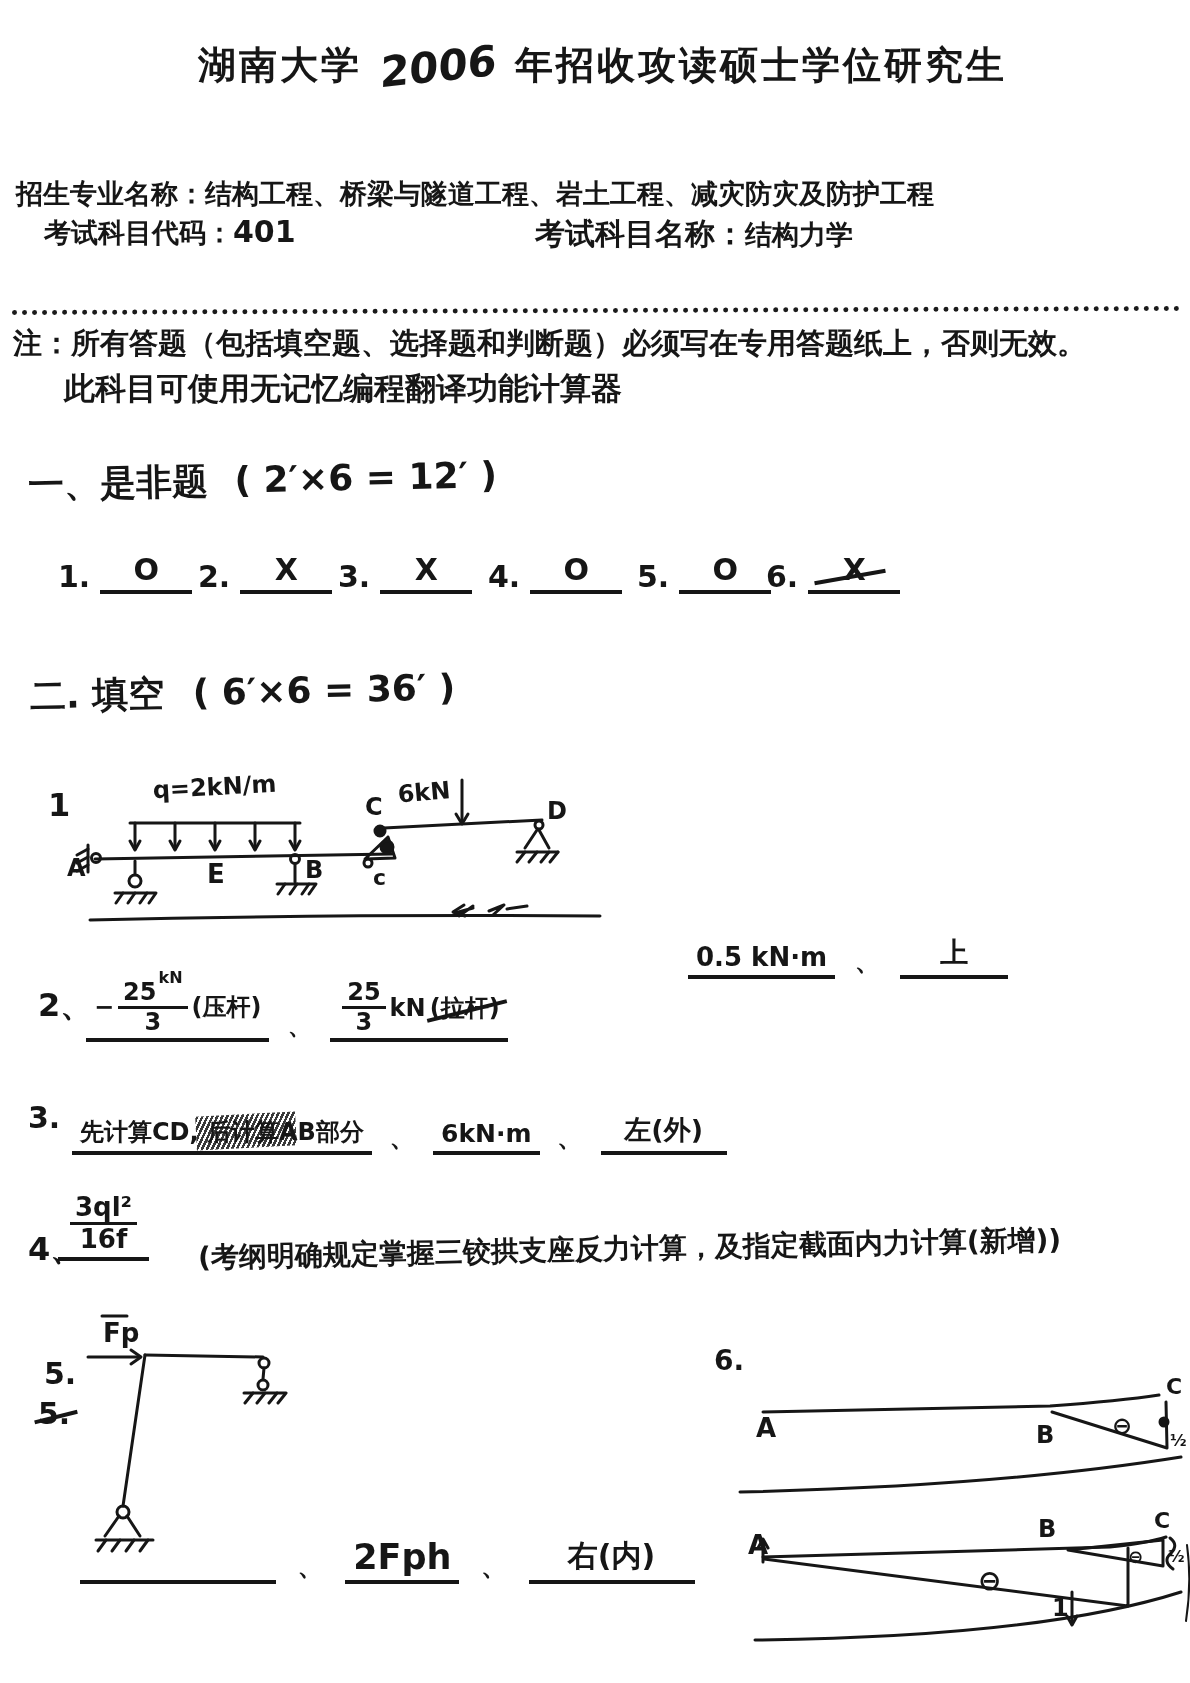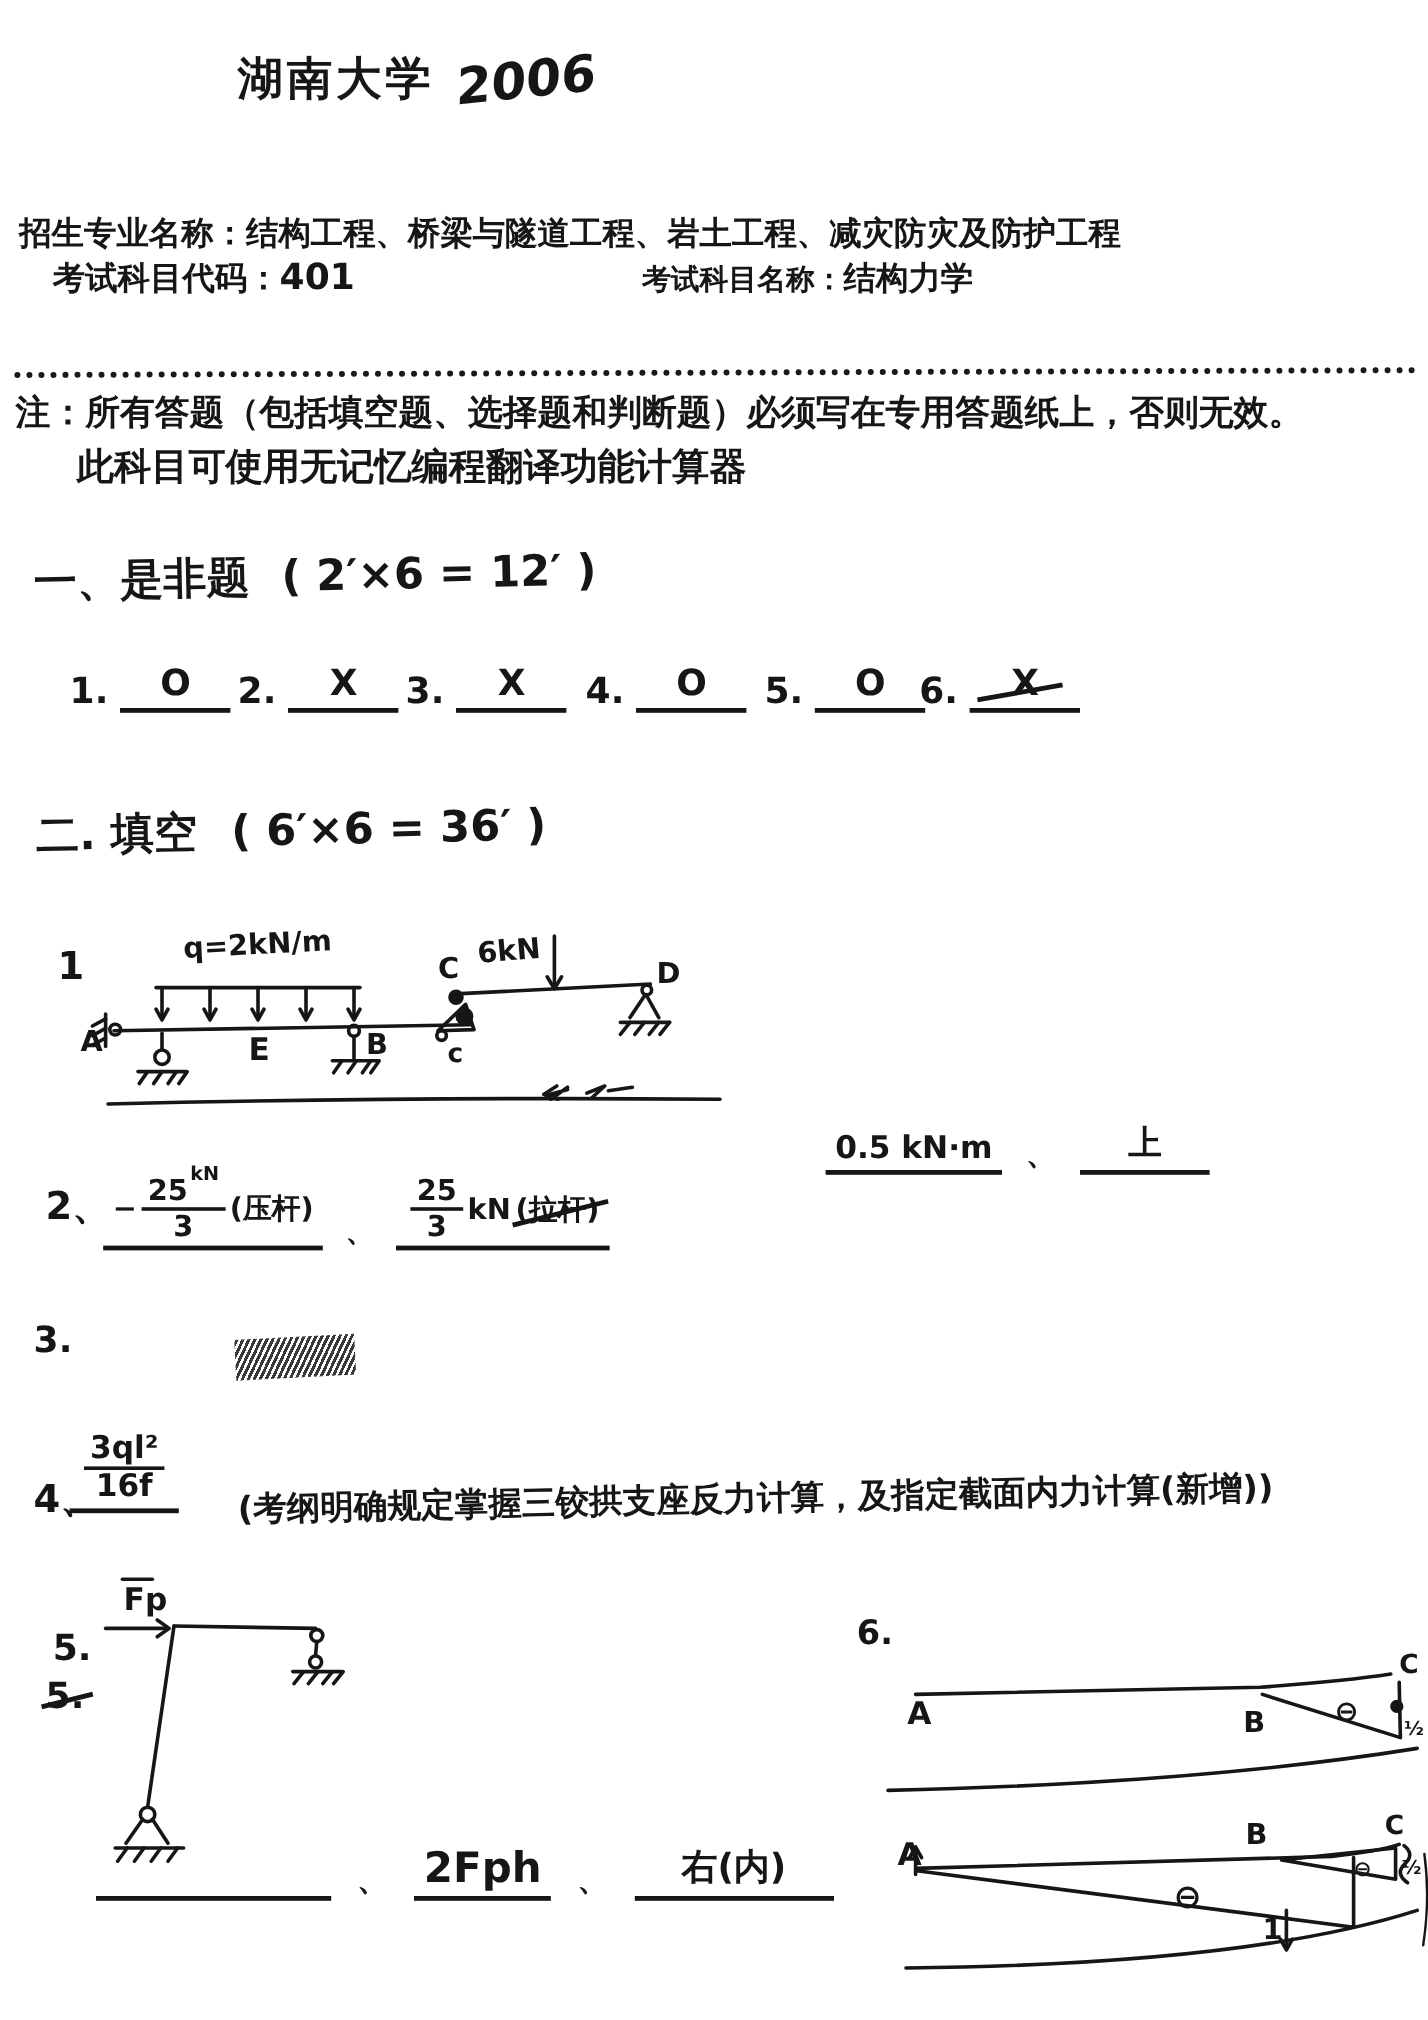--- a/index.html
+++ b/index.html
@@ -29,32 +29,33 @@
 </style>
 </head>
 <body>
 
 <div class="page">
 
   
   <div class="abs row" style="left:198px;top:40px;">
     <span class="printed" style="font-size:38px;letter-spacing:3px;">湖南大学</span>
     <span class="hw" style="font-size:42px;margin:0 18px;transform:rotate(-6deg) skewX(-8deg);display:inline-block;">2006</span>
+    <span class="printed" style="font-size:38px;letter-spacing:3px;">年招收攻读硕士学位研究生</span>
   </div>
 
 
   <div class="abs" style="left:16px;top:176px;">
     <span class="printed" style="font-size:27px;">招生专业名称：</span><span class="printed" style="font-size:27px;">结构工程、桥梁与隧道工程、岩土工程、减灾防灾及防护工程</span>
   </div>
 
   <div class="abs" style="left:14px;top:214px;">
     <span class="printed" style="font-size:27px;margin-left:30px;">考试科目代码：</span><span class="hw" style="font-size:30px;">401</span>
   </div>
   <div class="abs" style="left:535px;top:214px;">
-    <span class="printed" style="font-size:24px;">考试科目名称：</span><span class="printed" style="font-size:27px;">结构力学</span>
+    <span class="printed" style="font-size:30px;">考试科目名称：</span><span class="printed" style="font-size:27px;">结构力学</span>
   </div>
 
   
   <div class="abs dotted" style="left:12px;top:308px;width:1168px;transform:rotate(-0.2deg);"></div>
 
   
   <div class="abs printed" style="left:64px;top:368px;font-size:31px;">此科目可使用无记忆编程翻译功能计算器</div>
   <div class="abs printed" style="left:13px;top:324px;font-size:29px;">注：所有答题（包括填空题、选择题和判断题）必须写在专用答题纸上，否则无效。</div>
 
   
@@ -179,20 +180,27 @@
     <span class="blank">
       <span class="frac">
           <span class="fnum">25</span>
           <span class="fden">3</span>
         </span><span style="vertical-align:middle;">kN</span><span class="crossed" style="vertical-align:middle;margin-left:4px;">(拉杆)</span>
     </span>
   </div>
 
   
   <div class="abs hw" style="left:28px;top:1100px;font-size:30px;">3.</div>
+  <div class="abs hw" style="left:72px;top:1112px;">
+    <span class="blank" style="min-width:258px;font-size:24px;"><span>先计算CD, 后计算AB部分</span></span>
+    <span class="sep" style="font-size:26px;margin:0 12px;">、</span>
+    <span class="blank" style="min-width:90px;font-size:25px;"><span>6kN·m</span></span>
+    <span class="sep" style="font-size:26px;margin:0 12px;">、</span>
+    <span class="blank" style="min-width:110px;font-size:27px;"><span>左(外)</span></span>
+  </div>
   <div class="abs scribble" style="left:196px;top:1114px;width:100px;height:34px;"></div>
 
   
   <div class="abs hw" style="left:28px;top:1228px;font-size:32px;">4、</div>
   <div class="abs hw" style="left:58px;top:1194px;font-size:26px;">
     <span class="blank"><span class="frac">
           <span class="fnum">3ql²</span>
           <span class="fden">16f</span>
         </span></span>
   </div>

